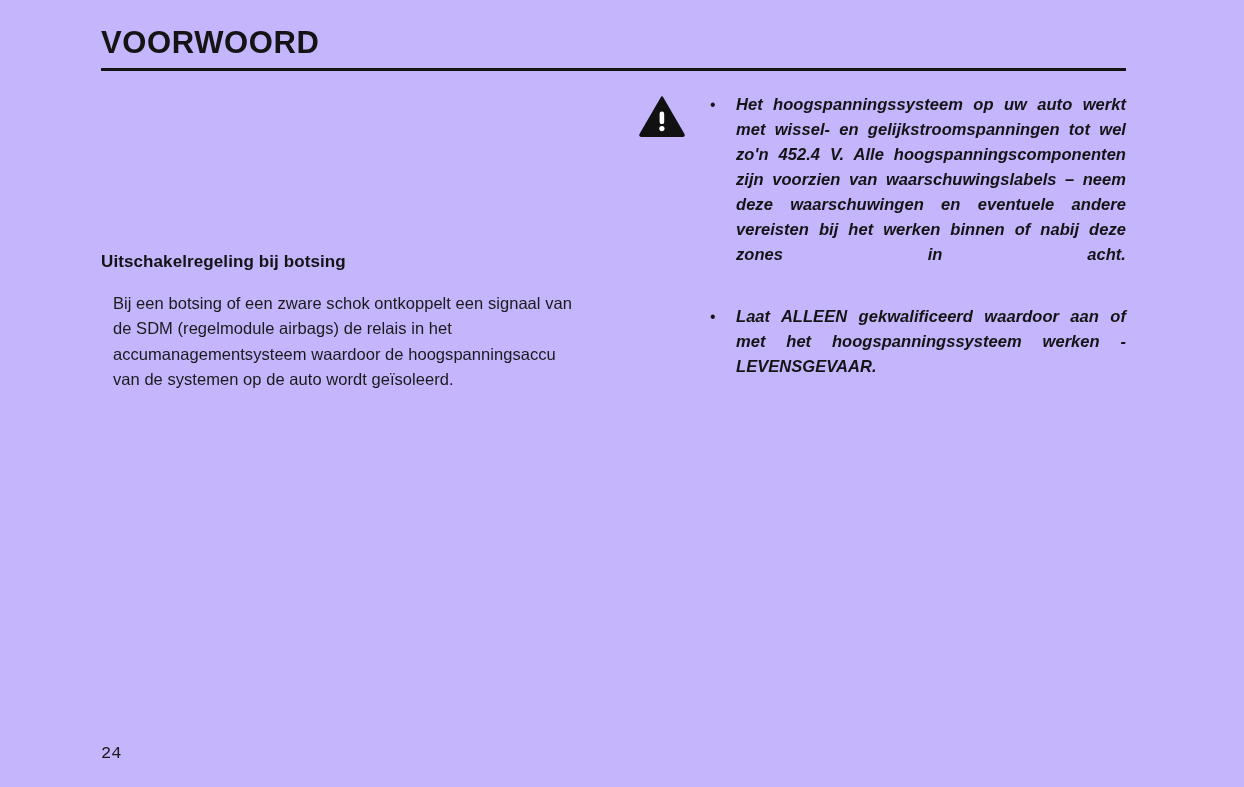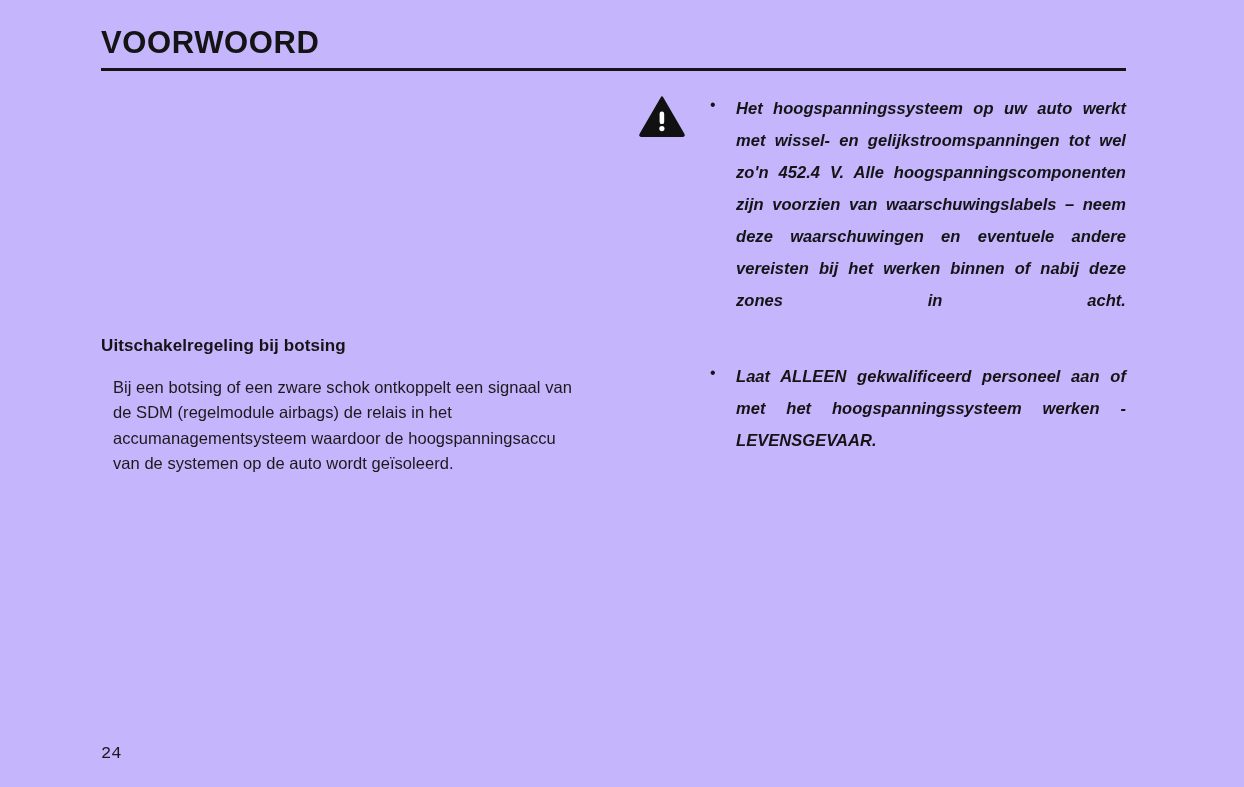--- a/index.html
+++ b/index.html
@@ -113,21 +113,21 @@
   .warn-bullet {
     flex: 0 0 26px;
     width: 26px;
     font-size: 16px;
     line-height: 25px;
     color: #141414;
   }
   .warn-text {
     flex: 1 1 auto;
     font-size: 16.5px;
-    line-height: 32px;
+    line-height: 25px;
     font-weight: bold;
     font-style: italic;
     color: #141414;
     text-align: justify;
     text-justify: inter-word;
     letter-spacing: 0.05px;
   }
   .warn-text.last-justify {
     text-align: justify;
   }
@@ -176,21 +176,21 @@
           </svg>
         </div>
 
         <ul class="warning-list">
           <li class="warning-item">
             <span class="warn-bullet">•</span>
             <span class="warn-text last-justify">Het hoogspanningssysteem op uw auto werkt met wissel- en gelijkstroomspanningen tot wel zo'n 452.4 V. Alle hoogspanningscomponenten zijn voorzien van waarschuwingslabels – neem deze waarschuwingen en eventuele andere vereisten bij het werken binnen of nabij deze zones in acht.</span>
           </li>
           <li class="warning-item">
             <span class="warn-bullet">•</span>
-            <span class="warn-text last-justify">Laat ALLEEN gekwalificeerd personeel aan of met het hoogspanningssysteem werken - LEVENSGEVAAR.</span>
+            <span class="warn-text last-justify">Laat ALLEEN gekwalificeerd waardoor aan of met het hoogspanningssysteem werken - LEVENSGEVAAR.</span>
           </li>
         </ul>
       </div>
     </div>
 
   </div>
 
   <div class="page-number">24</div>
 
 </div>

